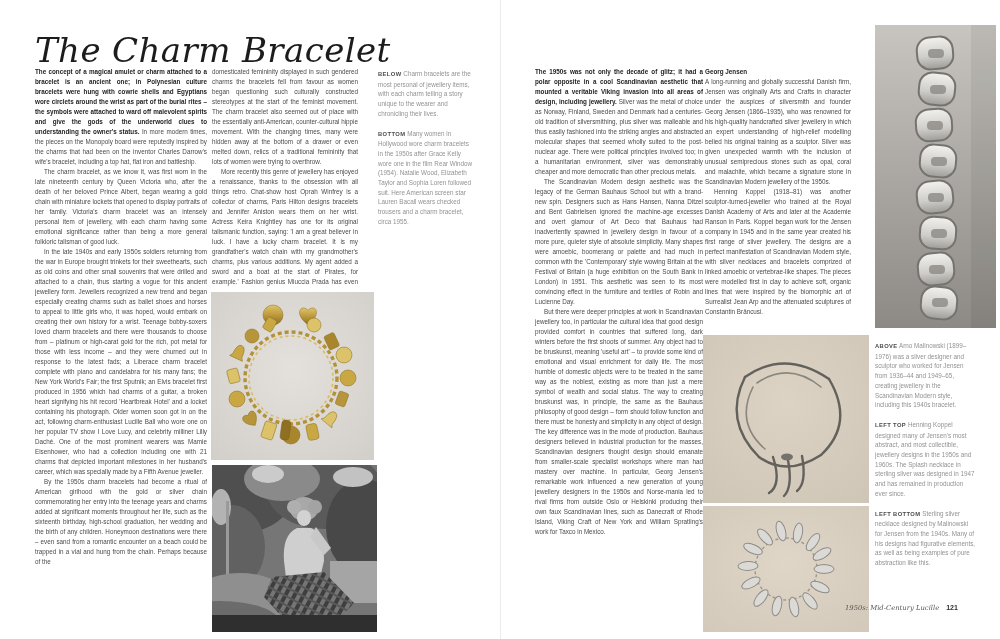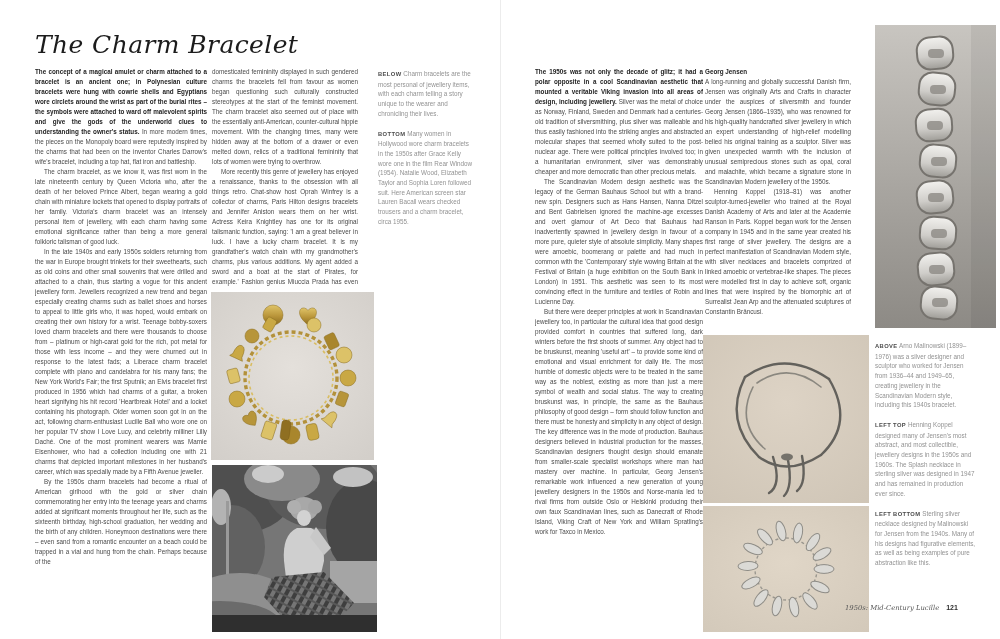--- a/index.html
+++ b/index.html
@@ -1,20 +1,20 @@
 <!DOCTYPE html>
 <html><head>
 <meta charset="utf-8">
 <style>
   html,body{margin:0;padding:0;background:#fff;}
   .spread{position:relative;width:1000px;height:639px;background:#fff;overflow:hidden;
           font-family:"Liberation Sans",sans-serif;color:#4a4a4a;}
   .gutter{position:absolute;left:500px;top:0;width:1px;height:639px;background:#ececec;}
   .title{position:absolute;margin:0;font-family:"DejaVu Serif","Liberation Serif",serif;
-         font-style:italic;font-weight:400;font-size:25px;color:#1c1c1c;letter-spacing:.4px;}
+         font-style:italic;font-weight:400;font-size:34px;color:#1c1c1c;letter-spacing:.4px;}
   .col{position:absolute;font-size:6.3px;line-height:10px;text-align:justify;overflow:hidden;}
   .col p{margin:0;}
   .col p.ind{text-indent:9px;}
   .col strong{color:#232323;font-weight:bold;}
   .lead{color:#232323;font-weight:bold;}
   .subhead{font-weight:bold;color:#232323;margin:0 0 0 0;}
   .capcol{position:absolute;font-size:6.3px;line-height:9.7px;color:#929292;overflow:hidden;}
   .caption{margin:0 0 10px 0;}
   .cap-label{font-weight:bold;color:#4b4b4b;font-size:5.8px;letter-spacing:.4px;}
   .photo{position:absolute;display:block;}

